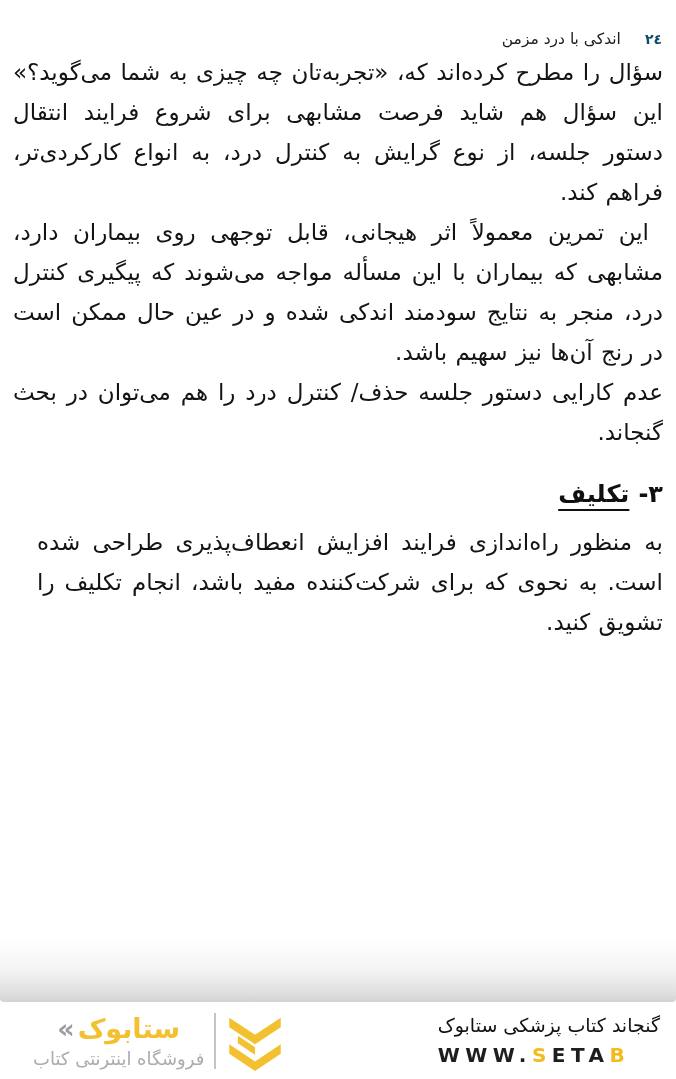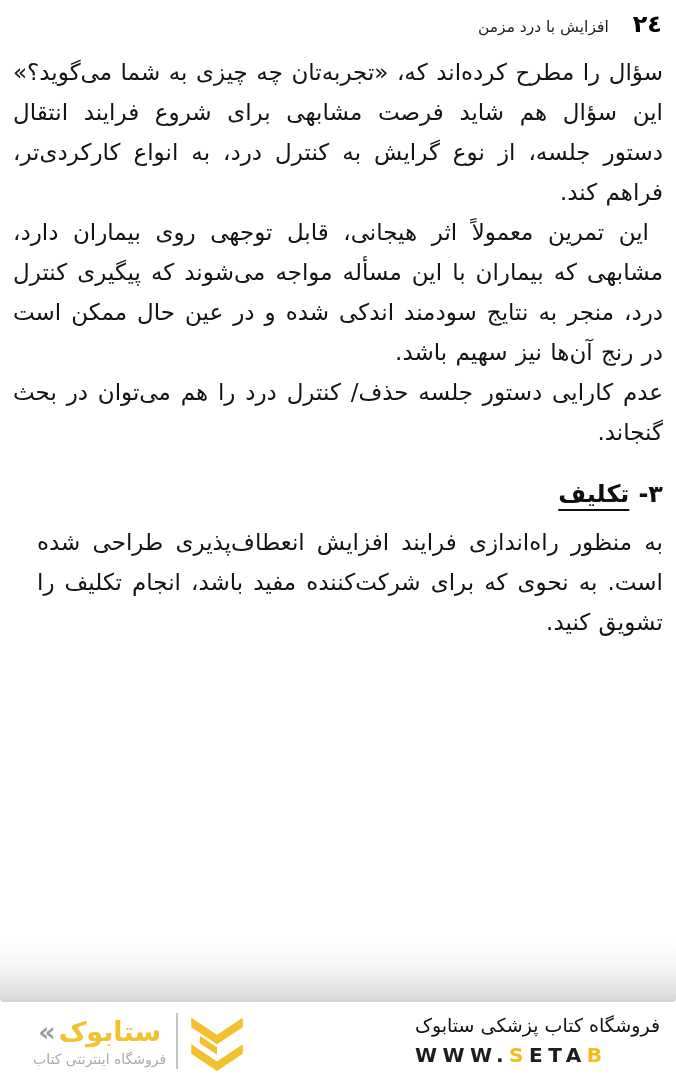--- a/index.html
+++ b/index.html
@@ -20,24 +20,25 @@
   .page-header {
     position: absolute;
     top: 10px;
     right: 14px;
     display: flex;
     align-items: baseline;
     gap: 24px;
     direction: rtl;
   }
   .page-number {
-    font-size: 24px;
-    font-weight: bold;
-    color: #000000;
+    font-size: 14px;
+    font-weight: bold;
+    color: #0c4a6e;
     letter-spacing: 1px;
+    margin-top: 21px;
   }
   .book-title {
     font-size: 15.5px;
     color: #1c1c1c;
   }
 
   
   .page-body {
     position: absolute;
     top: 52px;
@@ -144,59 +145,59 @@
     line-height: 30px;
   }
   .wordmark {
     font-size: 27px;
     font-weight: bold;
     color: #f3c02f;
     line-height: 34px;
   }
   .logo-tagline {
     margin-top: 2px;
-    font-size: 14px;
+    font-size: 18px;
     color: #ababb0;
   }
   .logo-sep {
     width: 2px;
     height: 56px;
     background: #c4c4c6;
   }
   .emblem { width: 58px; height: 61px; }
 </style>
 </head>
 <body>
 
 <div class="page">
 
   <header class="page-header">
     <span class="page-number">٢٤</span>
-    <span class="book-title">افزایش با درد مزمن</span>
+    <span class="book-title">اندکی با درد مزمن</span>
   </header>
 
   <main class="page-body">
     <p>سؤال را مطرح کرده‌اند که، «تجربه‌تان چه چیزی به شما می‌گوید؟» این سؤال هم شاید فرصت مشابهی برای شروع فرایند انتقال دستور جلسه، از نوع گرایش به کنترل درد، به انواع کارکردی‌تر، فراهم کند.</p>
     <p class="indent">این تمرین معمولاً اثر هیجانی، قابل توجهی روی بیماران دارد، مشابهی که بیماران با این مسأله مواجه می‌شوند که پیگیری کنترل درد، منجر به نتایج سودمند اندکی شده و در عین حال ممکن است در رنج آن‌ها نیز سهیم باشد.</p>
     <p>عدم کارایی دستور جلسه حذف/ کنترل درد را هم می‌توان در بحث گنجاند.</p>
 
     <h2 class="section-heading">
       <span>۳-</span>
       <span class="underlined">تکلیف</span>
     </h2>
 
     <p class="after-heading">به منظور راه‌اندازی فرایند افزایش انعطاف‌پذیری طراحی شده است. به نحوی که برای شرکت‌کننده مفید باشد، انجام تکلیف را تشویق کنید.</p>
   </main>
 
   <div class="shadow-band"></div>
 
   <footer class="store-footer">
 
     <div class="store-info">
-      <div class="store-name">فروشگاه کتاب پزشکی ستابوک</div>
+      <div class="store-name">گنجاند کتاب پزشکی ستابوک</div>
       <div class="store-url">
         <span>WWW.</span>
           <span class="gold">S</span>
           <span>ETA</span>
           <span class="gold">B</span>
       </div>
     </div>
 
     <div class="logo">
       <div class="logo-textblock">

